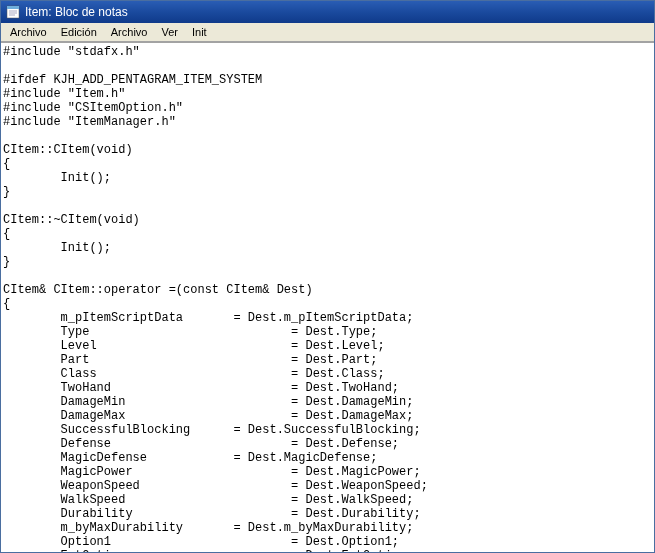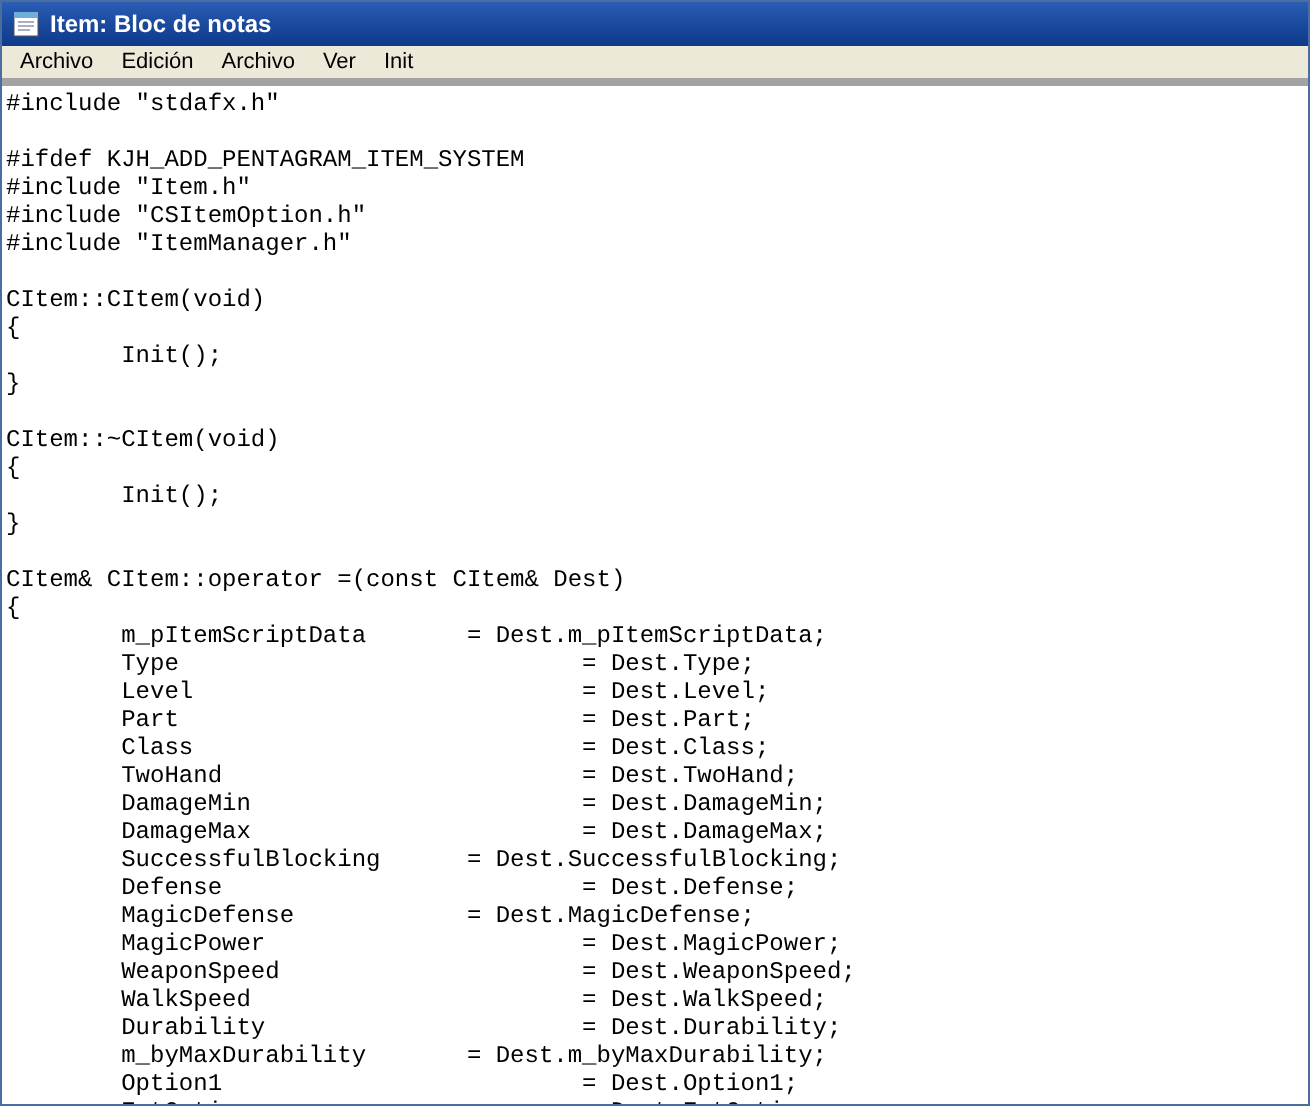--- a/index.html
+++ b/index.html
@@ -12,39 +12,39 @@
   overflow: hidden;
   border: 1px solid #4a6ea0;
 }
 .titlebar {
   background: linear-gradient(to bottom, #2a5db4 0%, #1a4a9e 50%, #0f3a8a 100%);
   color: #fff;
   height: 22px;
   display: flex;
   align-items: center;
   padding: 0 4px;
-  font-weight: bold;
+  font-weight: normal;
   font-size: 12px;
 }
 .titlebar-icon {
   width: 16px;
   height: 16px;
   margin-right: 4px;
   display: flex;
   align-items: center;
   justify-content: center;
 }
 .titlebar-icon svg { display: block; }
 .menubar {
   background: #ece9d8;
   height: 20px;
   display: flex;
   align-items: center;
   padding: 0 2px;
-  border-bottom: 4px solid #a3a3a3;
+  border-bottom: 2px solid #a3a3a3;
   font-size: 11px;
 }
 .menu-item {
   padding: 2px 7px;
   cursor: default;
   color: #000;
 }
 .content {
   background: #fff;
   padding: 2px;

